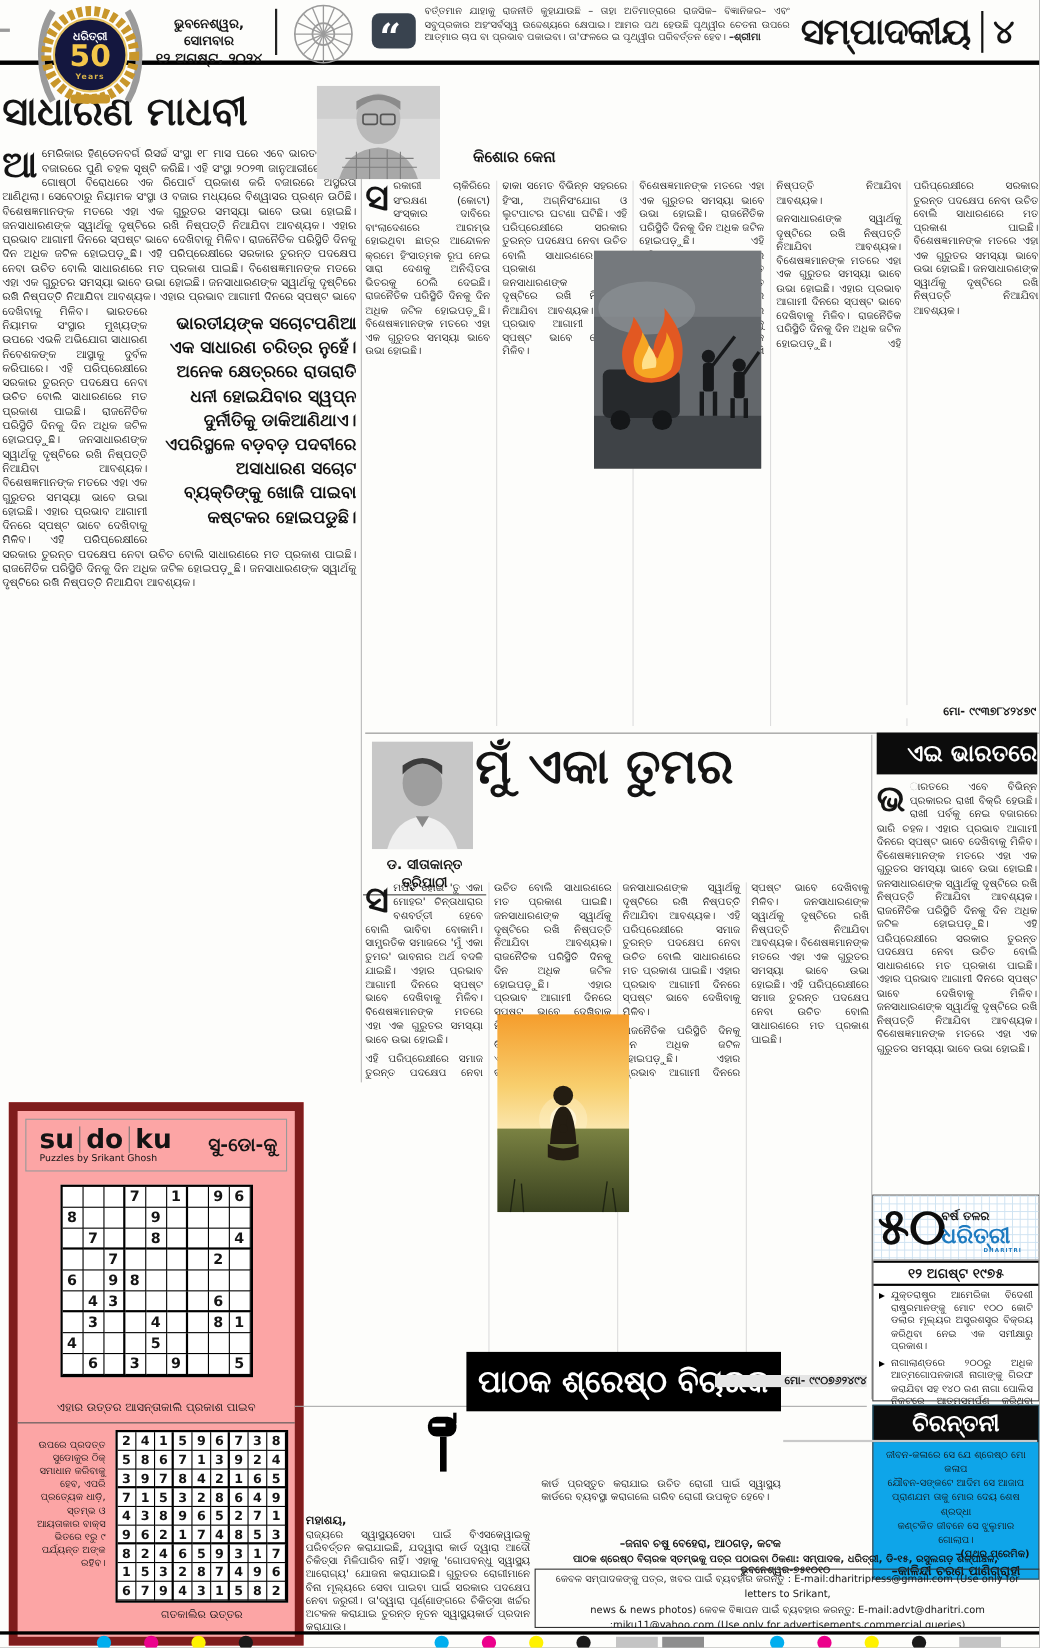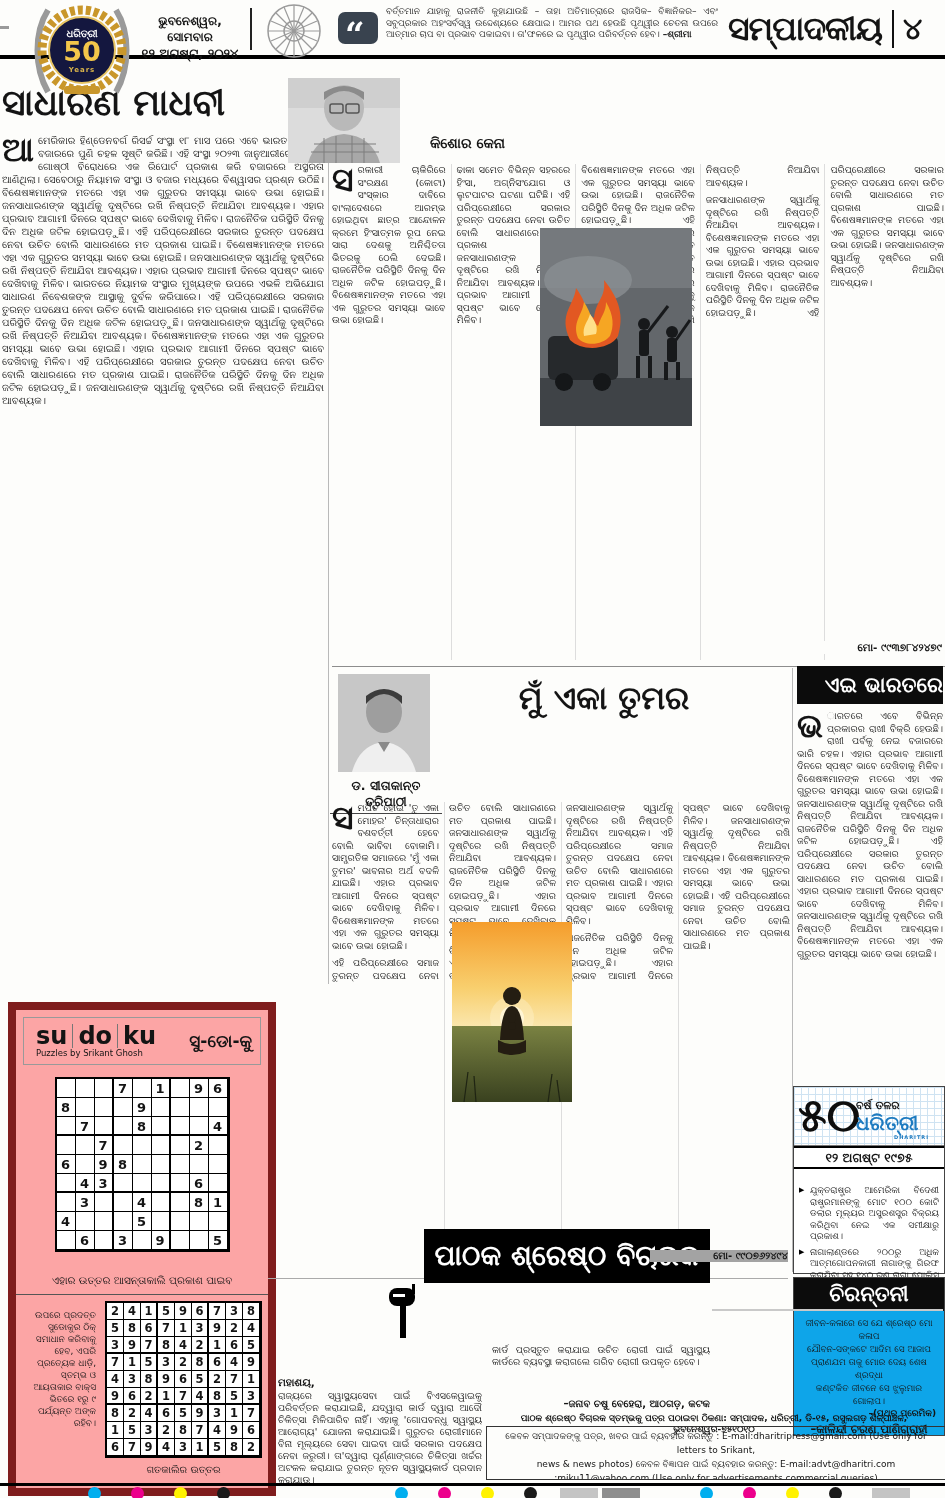--- a/index.html
+++ b/index.html
@@ -44,41 +44,41 @@
   #main-byline{left:430px;top:135px;width:160px;font-size:14px;font-weight:bold;}
   #main-body{left:332px;top:164px;width:612px;height:496px;column-count:5;column-gap:11px;column-rule:1px solid #ddd;font-size:9.5px;line-height:12.5px;overflow:hidden;}
   .para{margin:0 0 5px;text-align:justify;}
   #riot-photo{left:540px;top:228px;width:152px;height:198px;background:#555;z-index:4;}
   #main-contact{left:814px;top:641px;width:128px;text-align:right;font-size:10.5px;font-weight:bold;background:#fdfdfb;z-index:5;}
   #rule-under-main{left:332px;top:666px;width:613px;height:1px;background:#8d8d8d;}
 
   
   #mid-photo{left:338px;top:674px;width:92px;height:98px;}
   #mid-byline{left:330px;top:778px;width:112px;text-align:center;font-size:12.5px;font-weight:bold;border-bottom:1px solid #444;padding-bottom:3px;}
-  #mid-headline{left:432px;top:670px;width:344px;text-align:center;font-size:32px;font-weight:bold;line-height:56px;}
+  #mid-headline{left:432px;top:670px;width:344px;text-align:left;font-size:44px;font-weight:bold;line-height:56px;}
   #mid-body{left:332px;top:802px;width:458px;height:466px;column-count:4;column-gap:10px;column-rule:1px solid #ddd;font-size:9.5px;line-height:12.5px;overflow:hidden;}
   #prayer-photo{left:452px;top:922px;width:120px;height:180px;z-index:4;}
-  #mid-contact{left:650px;top:1250px;width:138px;text-align:right;font-size:10px;font-weight:bold;background:#a3a3a3;z-index:5;}
+  #mid-contact{left:650px;top:1250px;width:138px;text-align:right;font-size:10px;font-weight:bold;background:#e5e5e5;z-index:5;}
   #divider-mid-india{left:792px;top:668px;width:1px;height:604px;background:#b9b9b9;}
 
   
   #india-header{left:797px;top:666px;width:146px;height:38px;background:#0c0c0c;color:#fff;text-align:right;font-size:21px;font-weight:bold;line-height:38px;}
   #india-body{left:797px;top:710px;width:146px;height:370px;font-size:9.5px;line-height:12.5px;overflow:hidden;}
 
   
   #fifty-box{left:793px;top:1086px;width:150px;height:186px;border:1px solid #444;background:#fff;}
   #fifty-head{position:relative;height:58px;border-bottom:1px solid #777;
      background-image:linear-gradient(#cfe3f2 1px,transparent 1px),linear-gradient(90deg,#cfe3f2 1px,transparent 1px);
      background-size:7px 7px;background-color:#fff;}
   #fifty-50{position:absolute;left:4px;top:2px;font-size:46px;font-weight:bold;line-height:52px;color:#0d0d0d;}
   #fifty-mid{position:absolute;left:62px;top:12px;font-size:11px;font-weight:bold;color:#111;}
   #fifty-logo{position:absolute;left:62px;top:24px;font-size:20px;font-weight:bold;color:#1e7bc0;}
   #fifty-sub{position:absolute;left:100px;top:47px;font-size:5px;font-weight:bold;color:#1e7bc0;letter-spacing:1px;}
   #fifty-date{height:19px;border-bottom:2px solid #000;border-top:2px solid #000;text-align:center;font-size:12.5px;font-weight:bold;line-height:19px;}
-  #fifty-items{padding:16px 5px;}
+  #fifty-items{padding:4px 5px;}
   .fy-item{position:relative;padding-left:11px;font-size:9px;line-height:11.5px;text-align:justify;margin-bottom:4px;}
   .fy-item::before{content:"\25B6";position:absolute;left:0;top:0;font-size:7px;color:#000;}
 
   
   #chir-box{left:793px;top:1277px;width:150px;height:157px;border:1px solid #444;background:#0ea5e9;}
   #chir-head{height:33px;background:#0c0c0c;color:#fff;text-align:center;font-size:21px;font-weight:bold;line-height:33px;}
   #chir-poem{padding:6px 5px 0;font-size:9px;line-height:13px;text-align:center;}
   #chir-source{padding:0 8px;text-align:right;font-size:9px;font-weight:bold;}
   #chir-author{margin-top:3px;text-align:center;font-size:11.5px;font-weight:bold;}
 
@@ -176,20 +176,21 @@
 
   <div class="abs" id="masthead">
     <span class="sec">ସମ୍ପାଦକୀୟ</span>
     <span class="bar"></span>
     <span class="num">୪</span>
   </div>
 
   <div class="abs" id="left-headline">ସାଧାରଣ ମାଧବୀ</div>
   <div class="abs just" id="left-body">
     <span class="dropcap">ଆ</span><span>ମେରିକାର ହିଣ୍ଡେନବର୍ଗ ରିସର୍ଚ୍ଚ ସଂସ୍ଥା ୧୮ ମାସ ପରେ ଏବେ ଭାରତର ଆର୍ଥିକ ବଜାରରେ ପୁଣି ଚହଳ ସୃଷ୍ଟି କରିଛି। ଏହି ସଂସ୍ଥା ୨୦୨୩ ଜାନୁଆରୀରେ ଆଦାନୀ ଗୋଷ୍ଠୀ ବିରୋଧରେ ଏକ ରିପୋର୍ଟ ପ୍ରକାଶ କରି ବଜାରରେ ଅସ୍ଥିରତା ଆଣିଥିଲା। ସେବେଠାରୁ ନିୟାମକ ସଂସ୍ଥା ଓ ବଜାର ମଧ୍ୟରେ ବିଶ୍ୱାସର ପ୍ରଶ୍ନ ଉଠିଛି। ବିଶେଷଜ୍ଞମାନଙ୍କ ମତରେ ଏହା ଏକ ଗୁରୁତର ସମସ୍ୟା ଭାବେ ଉଭା ହୋଇଛି। ଜନସାଧାରଣଙ୍କ ସ୍ୱାର୍ଥକୁ ଦୃଷ୍ଟିରେ ରଖି ନିଷ୍ପତ୍ତି ନିଆଯିବା ଆବଶ୍ୟକ। ଏହାର ପ୍ରଭାବ ଆଗାମୀ ଦିନରେ ସ୍ପଷ୍ଟ ଭାବେ ଦେଖିବାକୁ ମିଳିବ। ରାଜନୈତିକ ପରିସ୍ଥିତି ଦିନକୁ ଦିନ ଅଧିକ ଜଟିଳ ହୋଇପଡ଼ୁଛି। ଏହି ପରିପ୍ରେକ୍ଷୀରେ ସରକାର ତୁରନ୍ତ ପଦକ୍ଷେପ ନେବା ଉଚିତ ବୋଲି ସାଧାରଣରେ ମତ ପ୍ରକାଶ ପାଇଛି। ବିଶେଷଜ୍ଞମାନଙ୍କ ମତରେ ଏହା ଏକ ଗୁରୁତର ସମସ୍ୟା ଭାବେ ଉଭା ହୋଇଛି। ଜନସାଧାରଣଙ୍କ ସ୍ୱାର୍ଥକୁ ଦୃଷ୍ଟିରେ ରଖି ନିଷ୍ପତ୍ତି ନିଆଯିବା ଆବଶ୍ୟକ। ଏହାର ପ୍ରଭାବ ଆଗାମୀ ଦିନରେ ସ୍ପଷ୍ଟ ଭାବେ ଦେଖିବାକୁ ମିଳିବ।</span>
+    <div id="pull-quote">ଭାରତୀୟଙ୍କ ସଚୋଟପଣିଆ ଏକ ସାଧାରଣ ଚରିତ୍ର ନୁହେଁ। ଅନେକ କ୍ଷେତ୍ରରେ ରାତାରାତି ଧନୀ ହୋଇଯିବାର ସ୍ୱପ୍ନ ଦୁର୍ନୀତିକୁ ଡାକିଆଣିଥାଏ। ଏପରିସ୍ଥଳେ ବଡ଼ବଡ଼ ପଦବୀରେ ଅସାଧାରଣ ସଚୋଟ ବ୍ୟକ୍ତିଙ୍କୁ ଖୋଜି ପାଇବା କଷ୍ଟକର ହୋଇପଡୁଛି।</div>
     <span>ଭାରତରେ ନିୟାମକ ସଂସ୍ଥାର ମୁଖ୍ୟଙ୍କ ଉପରେ ଏଭଳି ଅଭିଯୋଗ ସାଧାରଣ ନିବେଶକଙ୍କ ଆସ୍ଥାକୁ ଦୁର୍ବଳ କରିପାରେ। ଏହି ପରିପ୍ରେକ୍ଷୀରେ ସରକାର ତୁରନ୍ତ ପଦକ୍ଷେପ ନେବା ଉଚିତ ବୋଲି ସାଧାରଣରେ ମତ ପ୍ରକାଶ ପାଇଛି। ରାଜନୈତିକ ପରିସ୍ଥିତି ଦିନକୁ ଦିନ ଅଧିକ ଜଟିଳ ହୋଇପଡ଼ୁଛି। ଜନସାଧାରଣଙ୍କ ସ୍ୱାର୍ଥକୁ ଦୃଷ୍ଟିରେ ରଖି ନିଷ୍ପତ୍ତି ନିଆଯିବା ଆବଶ୍ୟକ। ବିଶେଷଜ୍ଞମାନଙ୍କ ମତରେ ଏହା ଏକ ଗୁରୁତର ସମସ୍ୟା ଭାବେ ଉଭା ହୋଇଛି। ଏହାର ପ୍ରଭାବ ଆଗାମୀ ଦିନରେ ସ୍ପଷ୍ଟ ଭାବେ ଦେଖିବାକୁ ମିଳିବ। ଏହି ପରିପ୍ରେକ୍ଷୀରେ ସରକାର ତୁରନ୍ତ ପଦକ୍ଷେପ ନେବା ଉଚିତ ବୋଲି ସାଧାରଣରେ ମତ ପ୍ରକାଶ ପାଇଛି। ରାଜନୈତିକ ପରିସ୍ଥିତି ଦିନକୁ ଦିନ ଅଧିକ ଜଟିଳ ହୋଇପଡ଼ୁଛି। ଜନସାଧାରଣଙ୍କ ସ୍ୱାର୍ଥକୁ ଦୃଷ୍ଟିରେ ରଖି ନିଷ୍ପତ୍ତି ନିଆଯିବା ଆବଶ୍ୟକ।</span>
   </div>
   <div class="abs" id="divider-left-main"></div>
 
   <div class="abs" id="main-photo">
     <svg width="112" height="85" viewBox="0 0 112 85">
       <rect width="112" height="85" fill="#dcdcdc"></rect>
       <rect x="0" y="0" width="112" height="30" fill="#cfcfcf"></rect>
       <ellipse cx="56" cy="30" rx="20" ry="23" fill="#b9b9b9"></ellipse>
       <path d="M36 22 Q56 4 76 22 L76 14 Q56 2 36 14 Z" fill="#8b8b8b"></path>

